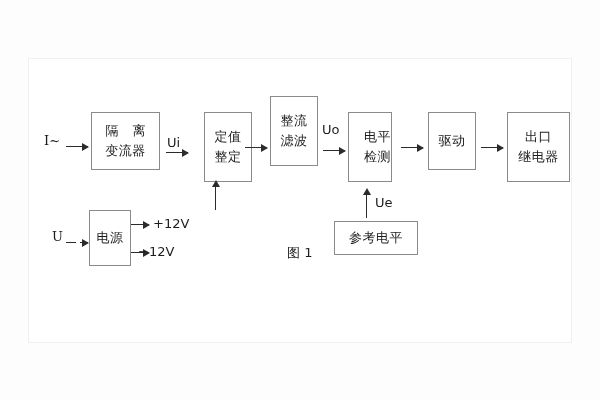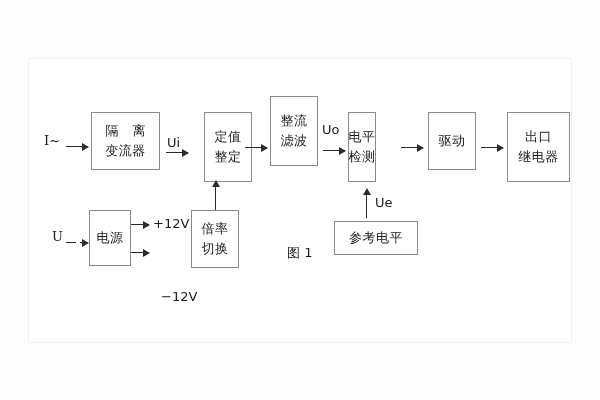--- a/index.html
+++ b/index.html
@@ -122,21 +122,21 @@
   <div class="arrow-h" style="left:245px; top:147px; width:22px;"></div>
 
   <div class="box" style="left:270px; top:96px; width:48px; height:70px;">
     <span class="ln">整流</span>
     <span class="ln">滤波</span>
   </div>
 
   <div class="lbl" style="left:322px; top:122px;">Uo</div>
   <div class="arrow-h" style="left:323px; top:150px; width:22px;"></div>
 
-  <div class="box" style="left:348px; top:112px; width:28px; height:70px;">
+  <div class="box" style="left:348px; top:112px; width:44px; height:70px;align-items:flex-end;">
     <span class="ln">电平</span>
     <span class="ln">检测</span>
   </div>
 
   <div class="arrow-h" style="left:401px; top:147px; width:22px;"></div>
 
   <div class="box" style="left:428px; top:112px; width:48px; height:58px;">
     <span class="ln">驱动</span>
   </div>
 
@@ -159,23 +159,19 @@
   <div class="arrow-h" style="left:80px; top:242px; width:8px;"></div>
 
   <div class="box" style="left:89px; top:210px; width:42px; height:56px;">
     <span class="ln">电源</span>
   </div>
 
   <div class="arrow-h" style="left:131px; top:224px; width:18px;"></div>
   <div class="lbl" style="left:153px; top:216px;">+12V</div>
 
   <div class="arrow-h" style="left:131px; top:252px; width:18px;"></div>
-  <div class="lbl" style="left:161px; top:244px;margin-top:45px;">−12V</div>
+  <div class="lbl" style="left:138px; top:244px;">−12V</div>
 
-  <div class="box" style="left:191px; top:210px; width:48px; height:58px;">
-    <span class="ln">倍率</span>
-    <span class="ln">切换</span>
-  </div>
 
   <div class="arrow-v-up" style="left:215px; top:186px; height:24px;"></div>
 
   <div class="lbl" style="left:287px; top:244px;">图 1</div>
 </div>
 
 </body></html>

